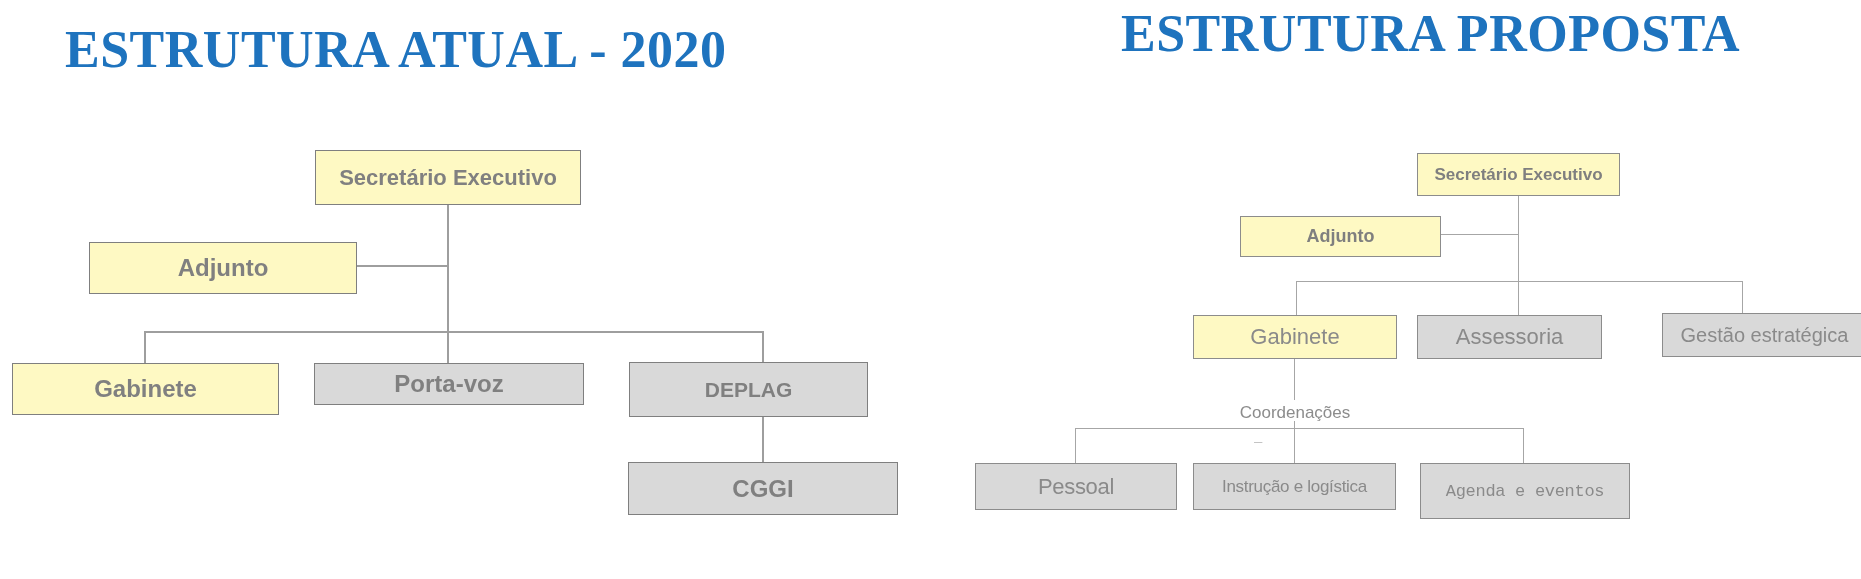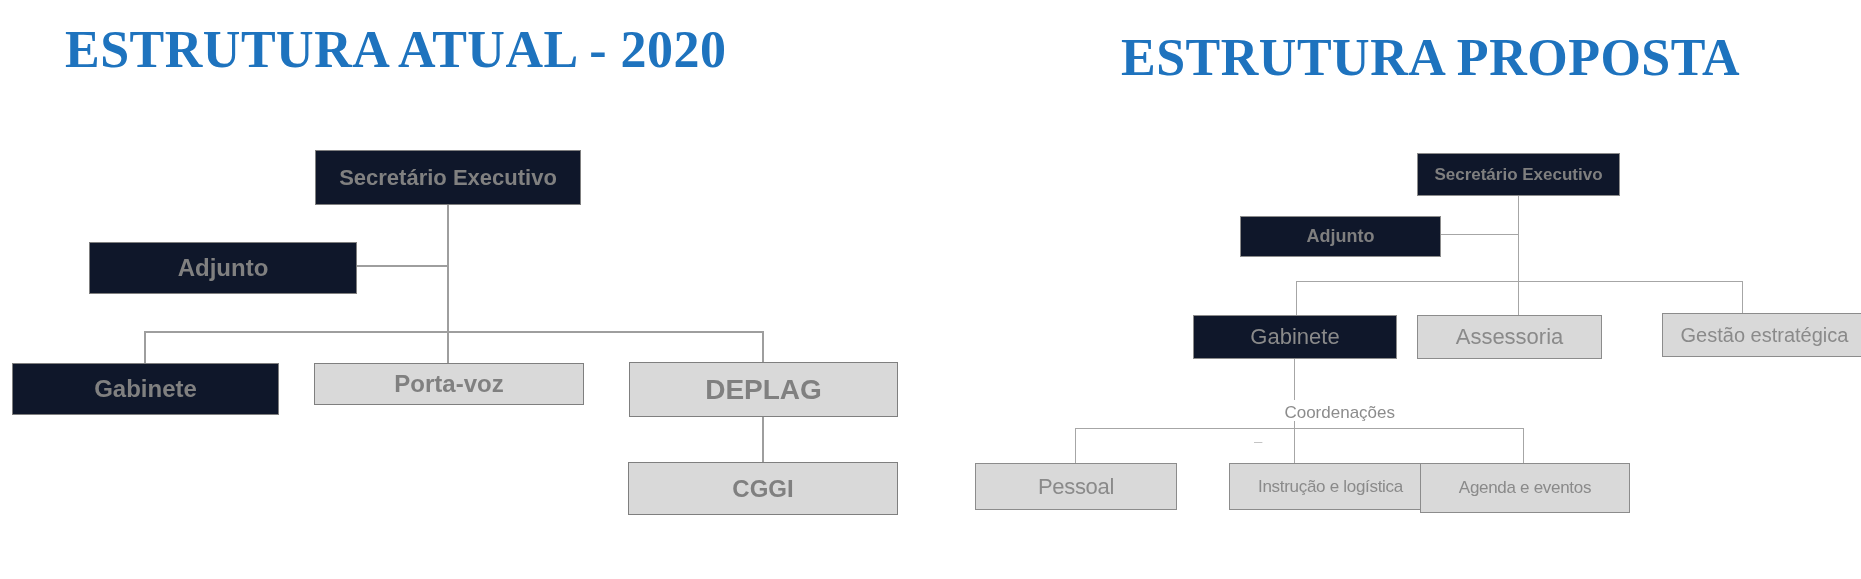--- a/index.html
+++ b/index.html
@@ -21,37 +21,37 @@
     text-align:center;
     white-space:nowrap;
   }
   .box{
     position:absolute;
     box-sizing:border-box;
     display:flex;
     align-items:center;
     justify-content:center;
     text-align:center;
-    background:#0f172a;
+    background:#fef9c3;
     border:1.5px solid #7F7F7F;
     color:#808080;
     white-space:nowrap;
   }
   .box.gray{background:#D9D9D9;}
   .bold{font-weight:bold;}
   
   .chart-left .box{border-width:1.5px;}
   .chart-right .box{border-width:1px;border-color:#8C8C8C;color:#8A8A8A;}
   .chart-right .box.bold{color:#7F7F7F;}
   .line{position:absolute;background:#A6A6A6;}
   .chart-left .line{background:#9E9E9E;}
   .plainlabel{
     position:absolute;
     color:#8C8C8C;
-    text-align:right;
+    text-align:center;
     white-space:nowrap;
   }
   .dash{
     position:absolute;
     color:#C4C4C4;
     font-size:15px;
     line-height:15px;
   }
   .narrow{letter-spacing:-0.3px;}
 </style>
@@ -73,28 +73,28 @@
     <div class="line" style="left:762px;top:417px;width:2px;height:45px;"></div>
 
     <div class="box bold" style="left:315px;top:150px;width:266px;height:55px;font-size:22px;">Secretário Executivo</div>
 
     <div class="box bold" style="left:89px;top:242px;width:268px;height:52px;font-size:24px;">Adjunto</div>
 
     <div class="box bold" style="left:12px;top:363px;width:267px;height:52px;font-size:24px;">Gabinete</div>
 
     <div class="box bold gray" style="left:314px;top:363px;width:270px;height:42px;font-size:24px;">Porta-voz</div>
 
-    <div class="box bold gray" style="left:629px;top:362px;width:269px;height:55px;font-size:28px;">DEPLAG</div>
+    <div class="box bold gray" style="left:629px;top:362px;width:239px;height:55px;font-size:21px;">DEPLAG</div>
 
     <div class="box bold gray" style="left:628px;top:462px;width:270px;height:53px;font-size:24px;">CGGI</div>
   </section>
 
   <section class="chart chart-right">
 
-    <h1 class="title" style="left:1121px;top:28px;width:600px;">ESTRUTURA PROPOSTA</h1>
+    <h1 class="title" style="left:1121px;top:4px;width:600px;">ESTRUTURA PROPOSTA</h1>
 
     <div class="line" style="left:1518px;top:196px;width:1px;height:85px;"></div>
     <div class="line" style="left:1441px;top:234px;width:77px;height:1px;"></div>
     <div class="line" style="left:1296px;top:281px;width:447px;height:1px;"></div>
     <div class="line" style="left:1296px;top:281px;width:1px;height:34px;"></div>
     <div class="line" style="left:1518px;top:281px;width:1px;height:34px;"></div>
     <div class="line" style="left:1742px;top:281px;width:1px;height:32px;"></div>
     <div class="line" style="left:1294px;top:359px;width:1px;height:41px;"></div>
     <div class="line" style="left:1294px;top:421px;width:1px;height:7px;"></div>
     <div class="line" style="left:1075px;top:428px;width:449px;height:1px;"></div>
@@ -111,18 +111,18 @@
     <div class="box" style="left:1193px;top:315px;width:204px;height:44px;font-size:22px;">Gabinete</div>
 
     <div class="box gray" style="left:1417px;top:315px;width:185px;height:44px;font-size:22px;">Assessoria</div>
 
     <div class="box gray" style="left:1638px;top:313px;width:205px;height:44px;font-size:20px;margin-left:24px;">Gestão estratégica</div>
 
     <div class="plainlabel" style="left:1195px;top:403px;width:200px;font-size:17px;">Coordenações</div>
 
     <div class="box gray narrow" style="left:975px;top:463px;width:202px;height:47px;font-size:22px;">Pessoal</div>
 
-    <div class="box gray narrow" style="left:1193px;top:463px;width:203px;height:47px;font-size:17px;margin-left:36px;">Instrução e logística</div>
+    <div class="box gray narrow" style="left:1193px;top:463px;width:203px;height:47px;font-size:17px;">Instrução e logística</div>
 
-    <div class="box gray narrow" style="left:1420px;top:463px;width:210px;height:50px;font-size:17px;">Agenda e eventos</div>
+    <div class="box gray narrow" style="left:1420px;top:463px;width:210px;height:56px;font-size:17px;font-family:Liberation Mono, monospace;">Agenda e eventos</div>
   </section>
 
 </div>
 
 </body></html>

